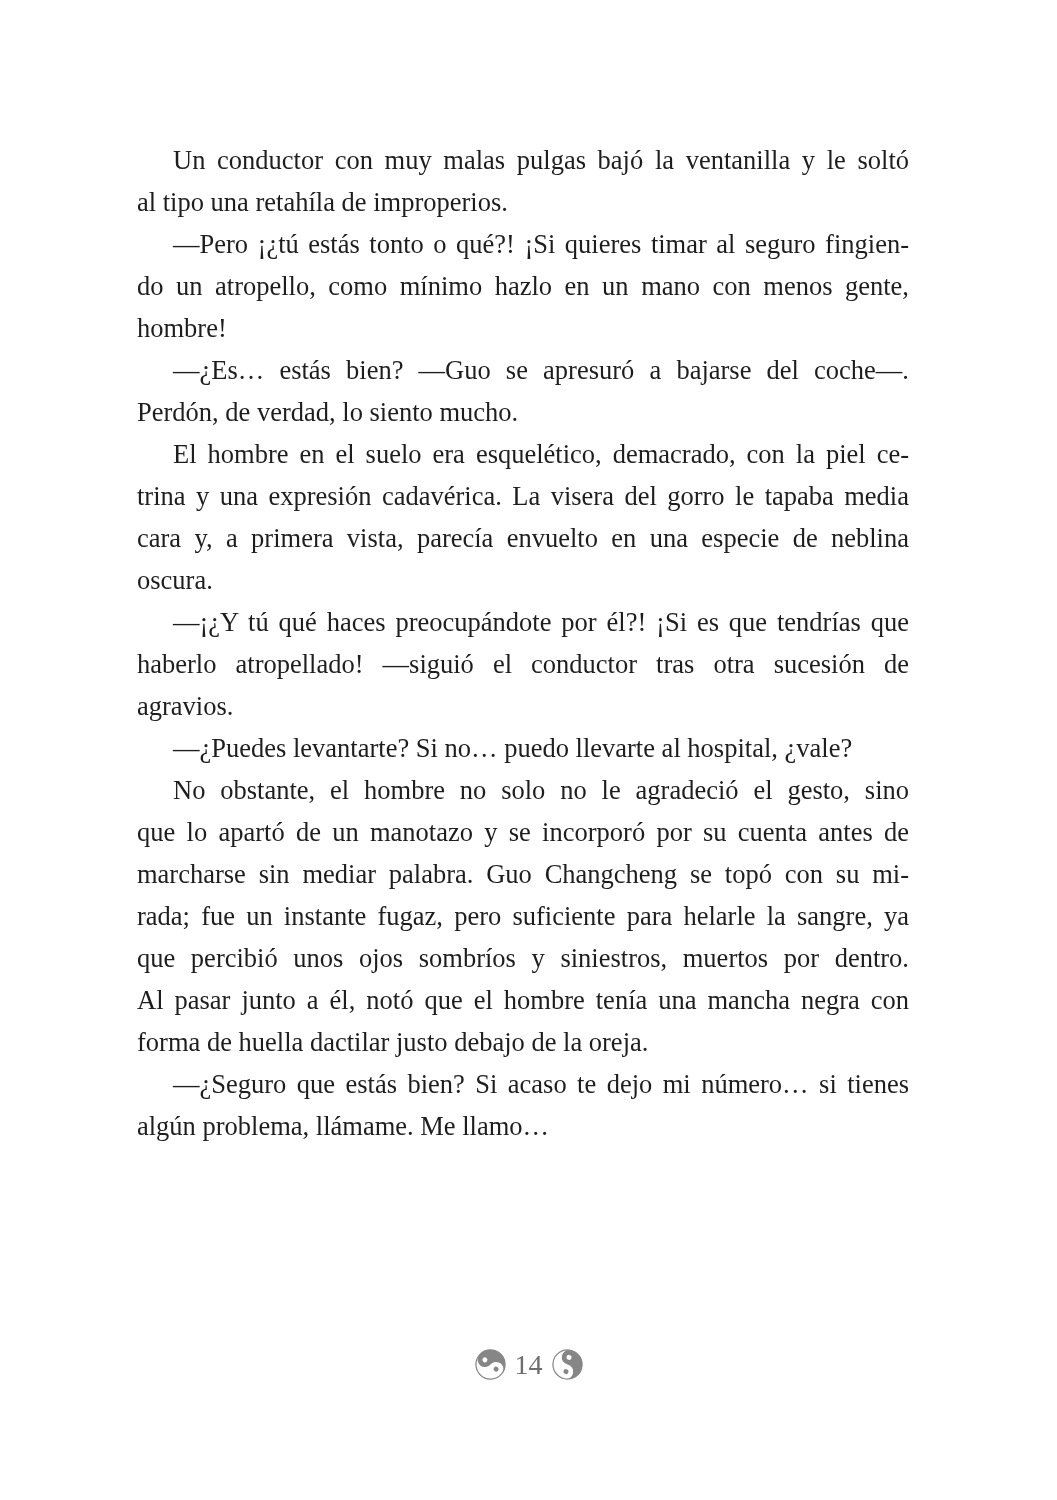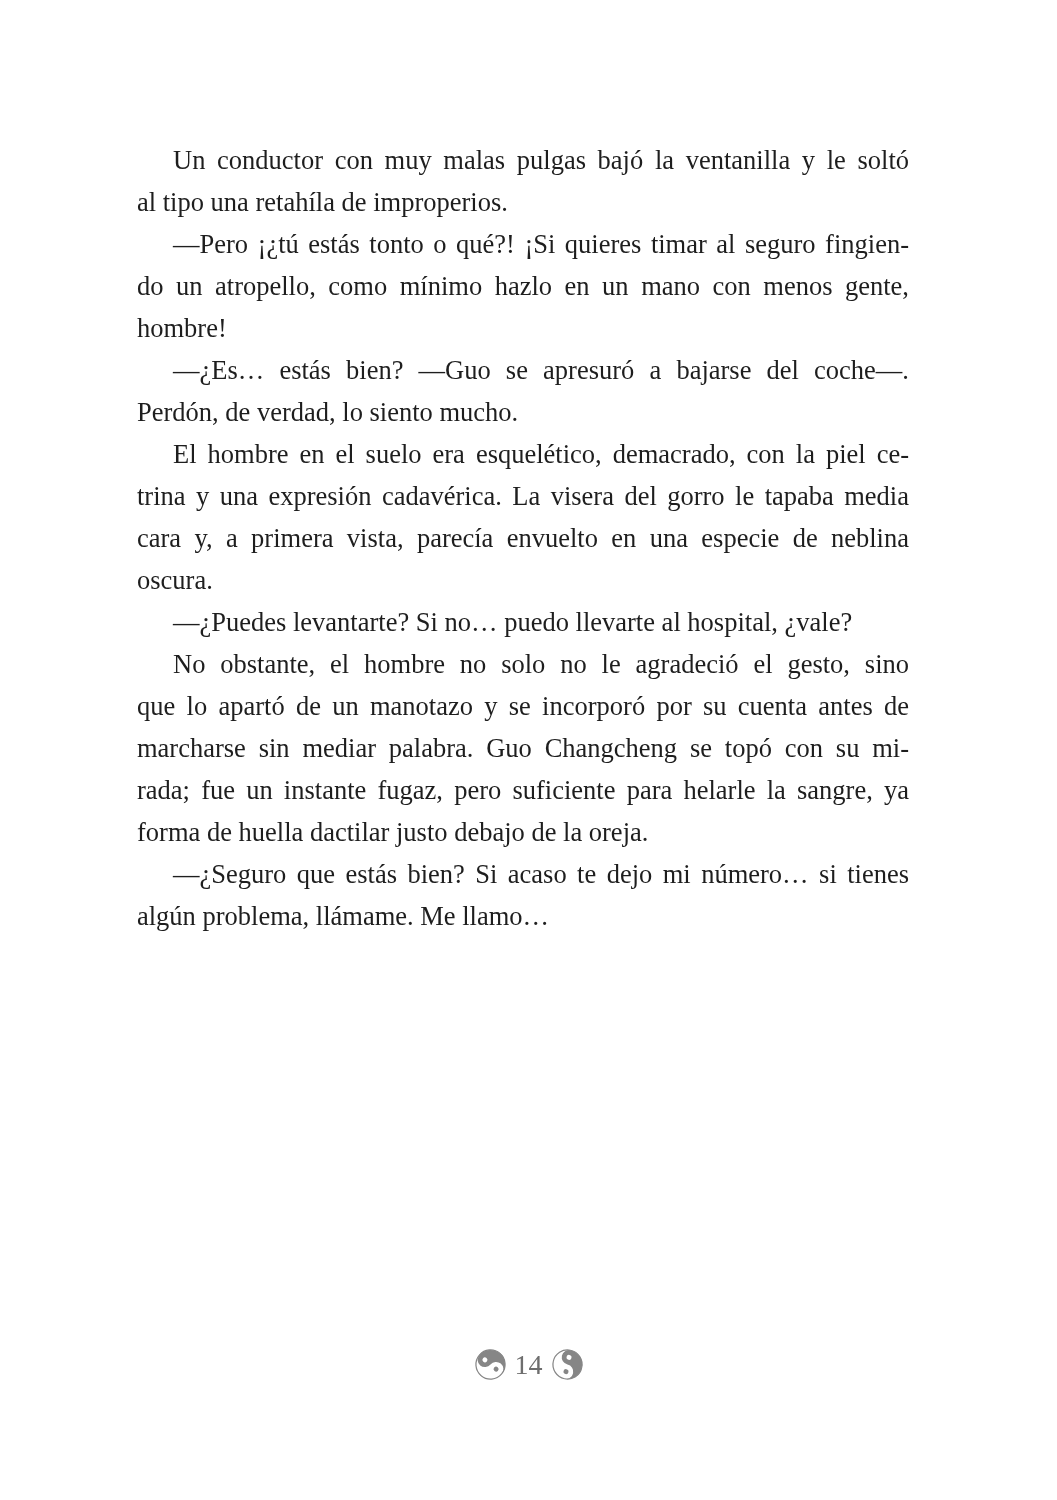--- a/index.html
+++ b/index.html
@@ -70,27 +70,34 @@
         <div class="line jl indent">—¿Es… estás bien? —Guo se apresuró a bajarse del coche—.</div>
         <div class="line">Perdón, de verdad, lo siento mucho.</div>
       </div>
       <div class="paragraph">
         <div class="line jl indent">El hombre en el suelo era esquelético, demacrado, con la piel ce-</div>
         <div class="line jl">trina y una expresión cadavérica. La visera del gorro le tapaba media</div>
         <div class="line jl">cara y, a primera vista, parecía envuelto en una especie de neblina</div>
         <div class="line">oscura.</div>
       </div>
       <div class="paragraph">
+        <div class="line jl indent">—¡¿Y tú qué haces preocupándote por él?! ¡Si es que tendrías que</div>
+        <div class="line jl">haberlo atropellado! —siguió el conductor tras otra sucesión de</div>
+        <div class="line">agravios.</div>
+      </div>
+      <div class="paragraph">
         <div class="line indent">—¿Puedes levantarte? Si no… puedo llevarte al hospital, ¿vale?</div>
       </div>
       <div class="paragraph">
         <div class="line jl indent">No obstante, el hombre no solo no le agradeció el gesto, sino</div>
         <div class="line jl">que lo apartó de un manotazo y se incorporó por su cuenta antes de</div>
         <div class="line jl">marcharse sin mediar palabra. Guo Changcheng se topó con su mi-</div>
         <div class="line jl">rada; fue un instante fugaz, pero suficiente para helarle la sangre, ya</div>
+        <div class="line jl">que percibió unos ojos sombríos y siniestros, muertos por dentro.</div>
+        <div class="line jl">Al pasar junto a él, notó que el hombre tenía una mancha negra con</div>
         <div class="line">forma de huella dactilar justo debajo de la oreja.</div>
       </div>
       <div class="paragraph">
         <div class="line jl indent">—¿Seguro que estás bien? Si acaso te dejo mi número… si tienes</div>
         <div class="line">algún problema, llámame. Me llamo…</div>
       </div>
     </div>
 
   <div id="footer">
     <svg class="yy left" viewBox="0 0 100 100" aria-hidden="true">

